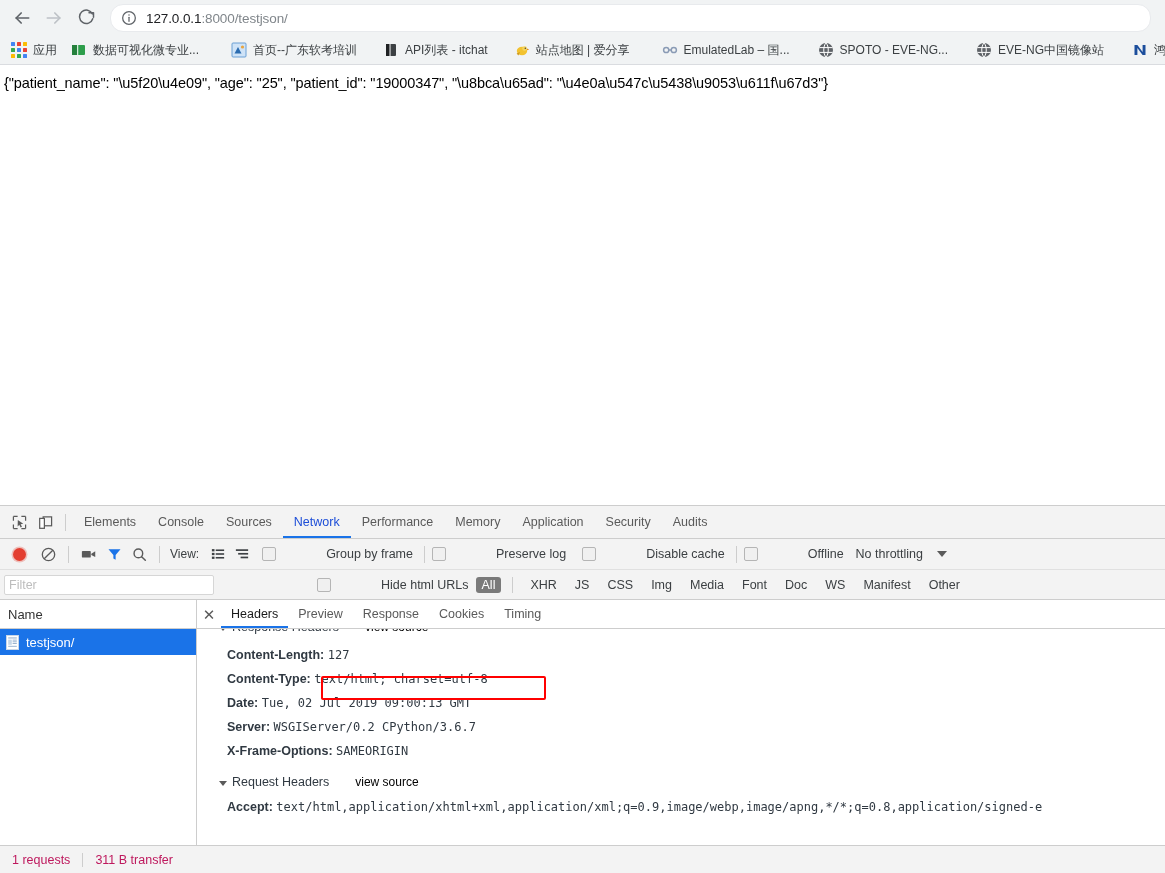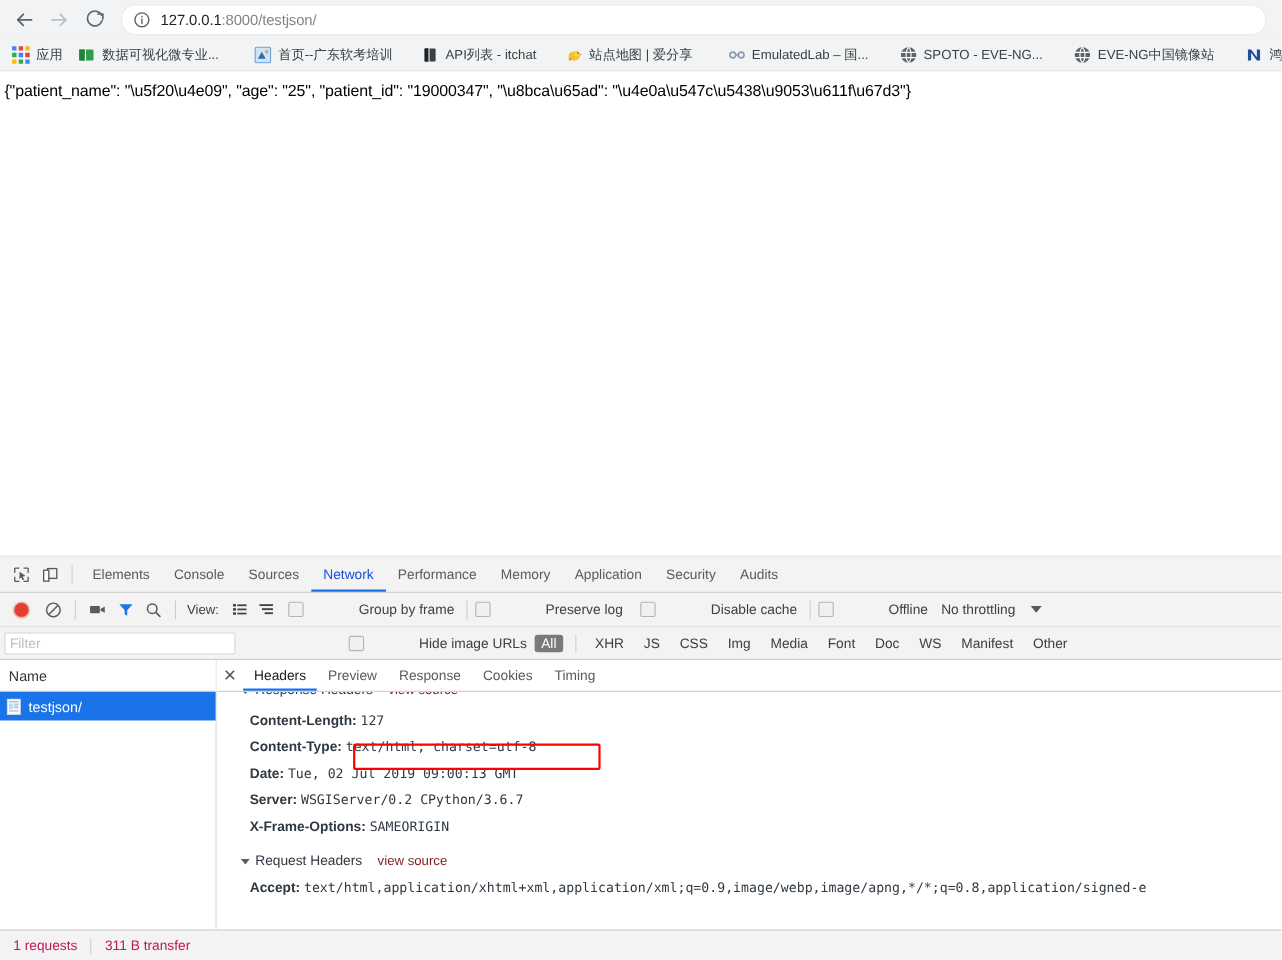--- a/index.html
+++ b/index.html
@@ -164,21 +164,21 @@
 
   .headers-pane{
     flex:1 1 auto;overflow:hidden;position:relative;padding-left:22px;
   }
   
   .clip-row{
     position:absolute;top:-9px;left:22px;display:flex;align-items:center;
     white-space:nowrap;
   }
   .sect-title{font-size:12.5px;font-weight:normal;color:#303942;}
-  .view-src{font-size:12px;color:#7f1d1d;margin-left:14px;text-align:right;}
+  .view-src{font-size:12px;color:#000000;margin-left:26px;text-align:right;}
   .tri{
     width:0;height:0;border-left:5px solid #5a5a5a;
     border-top:4px solid transparent;border-bottom:4px solid transparent;
     margin-right:5px;
   }
   .tri.open{
     border-left:4px solid transparent;border-right:4px solid transparent;
     border-top:5px solid #5a5a5a;border-bottom:0;margin-right:5px;
     margin-top:2px;
   }
@@ -433,21 +433,21 @@
         <span>Offline</span>
       </div>
       <div class="throttle">No throttling</div>
       <div class="caret-dn"></div>
     </div>
 
     <div class="filter-row">
       <div class="filter-input">Filter</div>
       <div class="cb-wrap" style="margin-left:95px">
         <span class="cb"></span>
-        <span>Hide image URLs</span>
+        <span>Hide html URLs</span>
       </div>
       <div class="type-pill sel">All</div>
       <div class="filter-sep"></div>
       <div class="type-pill">XHR</div>
       <div class="type-pill">JS</div>
       <div class="type-pill">CSS</div>
       <div class="type-pill">Img</div>
       <div class="type-pill">Media</div>
       <div class="type-pill">Font</div>
       <div class="type-pill">Doc</div>

